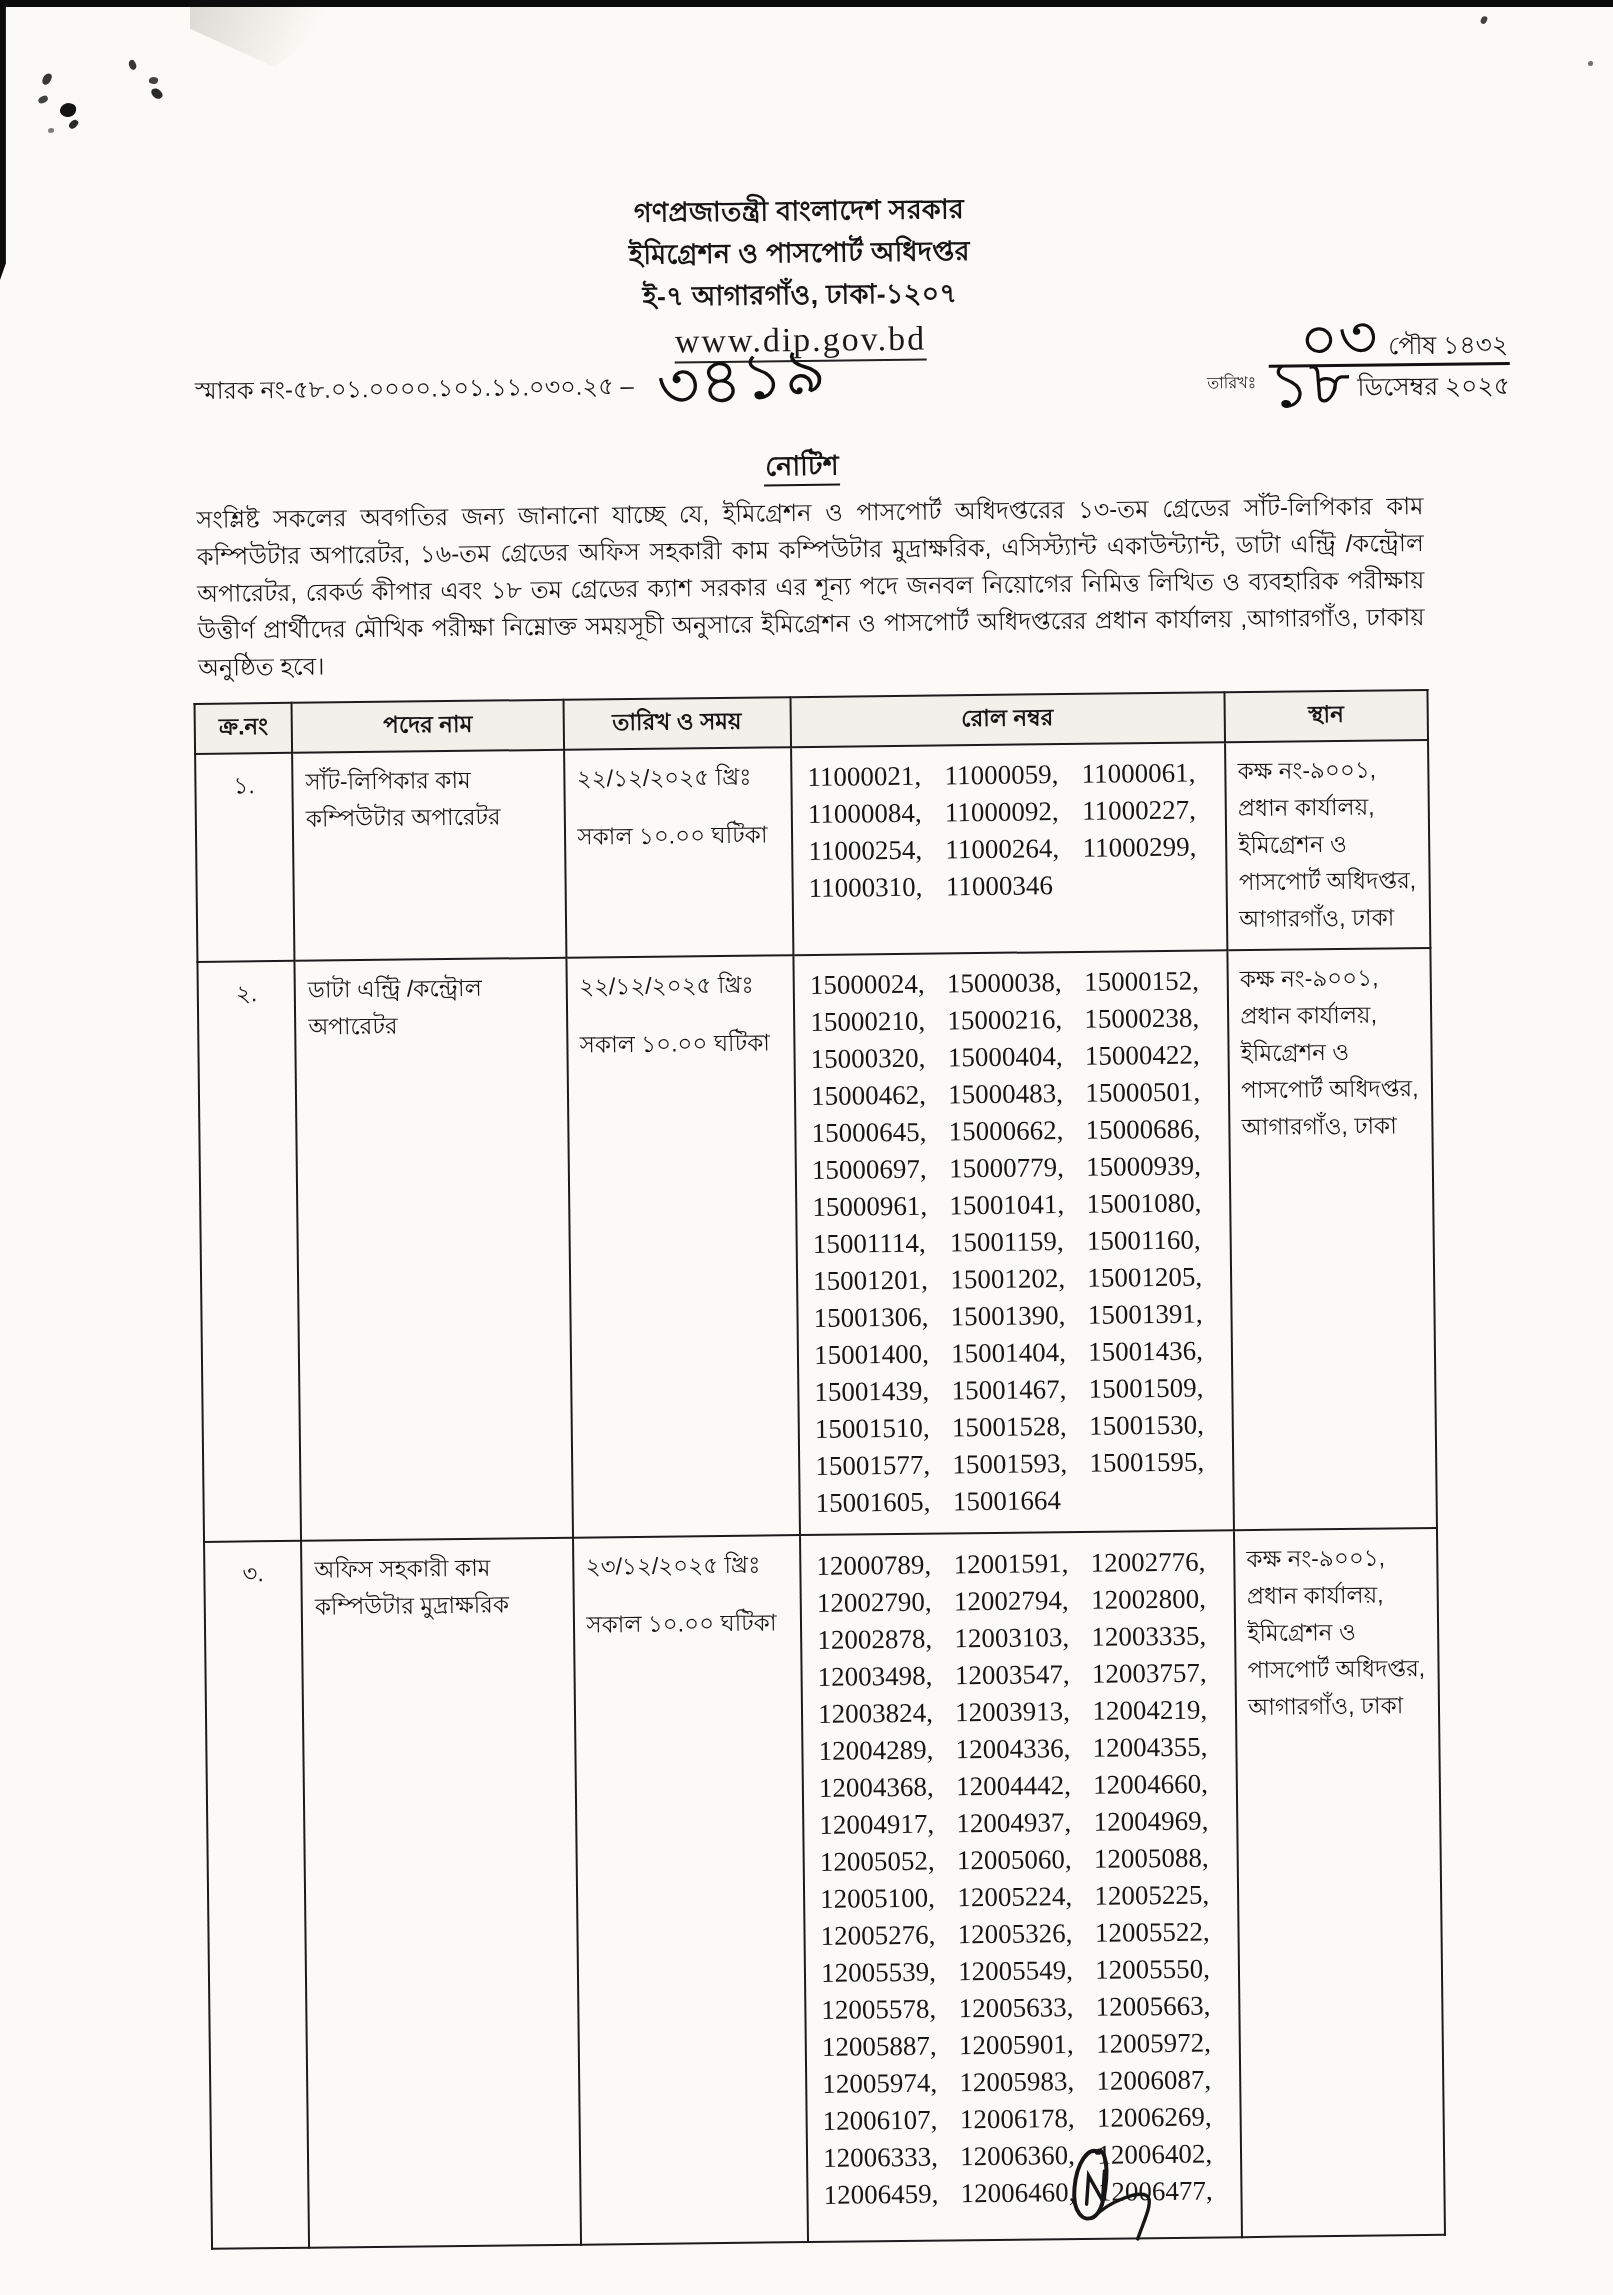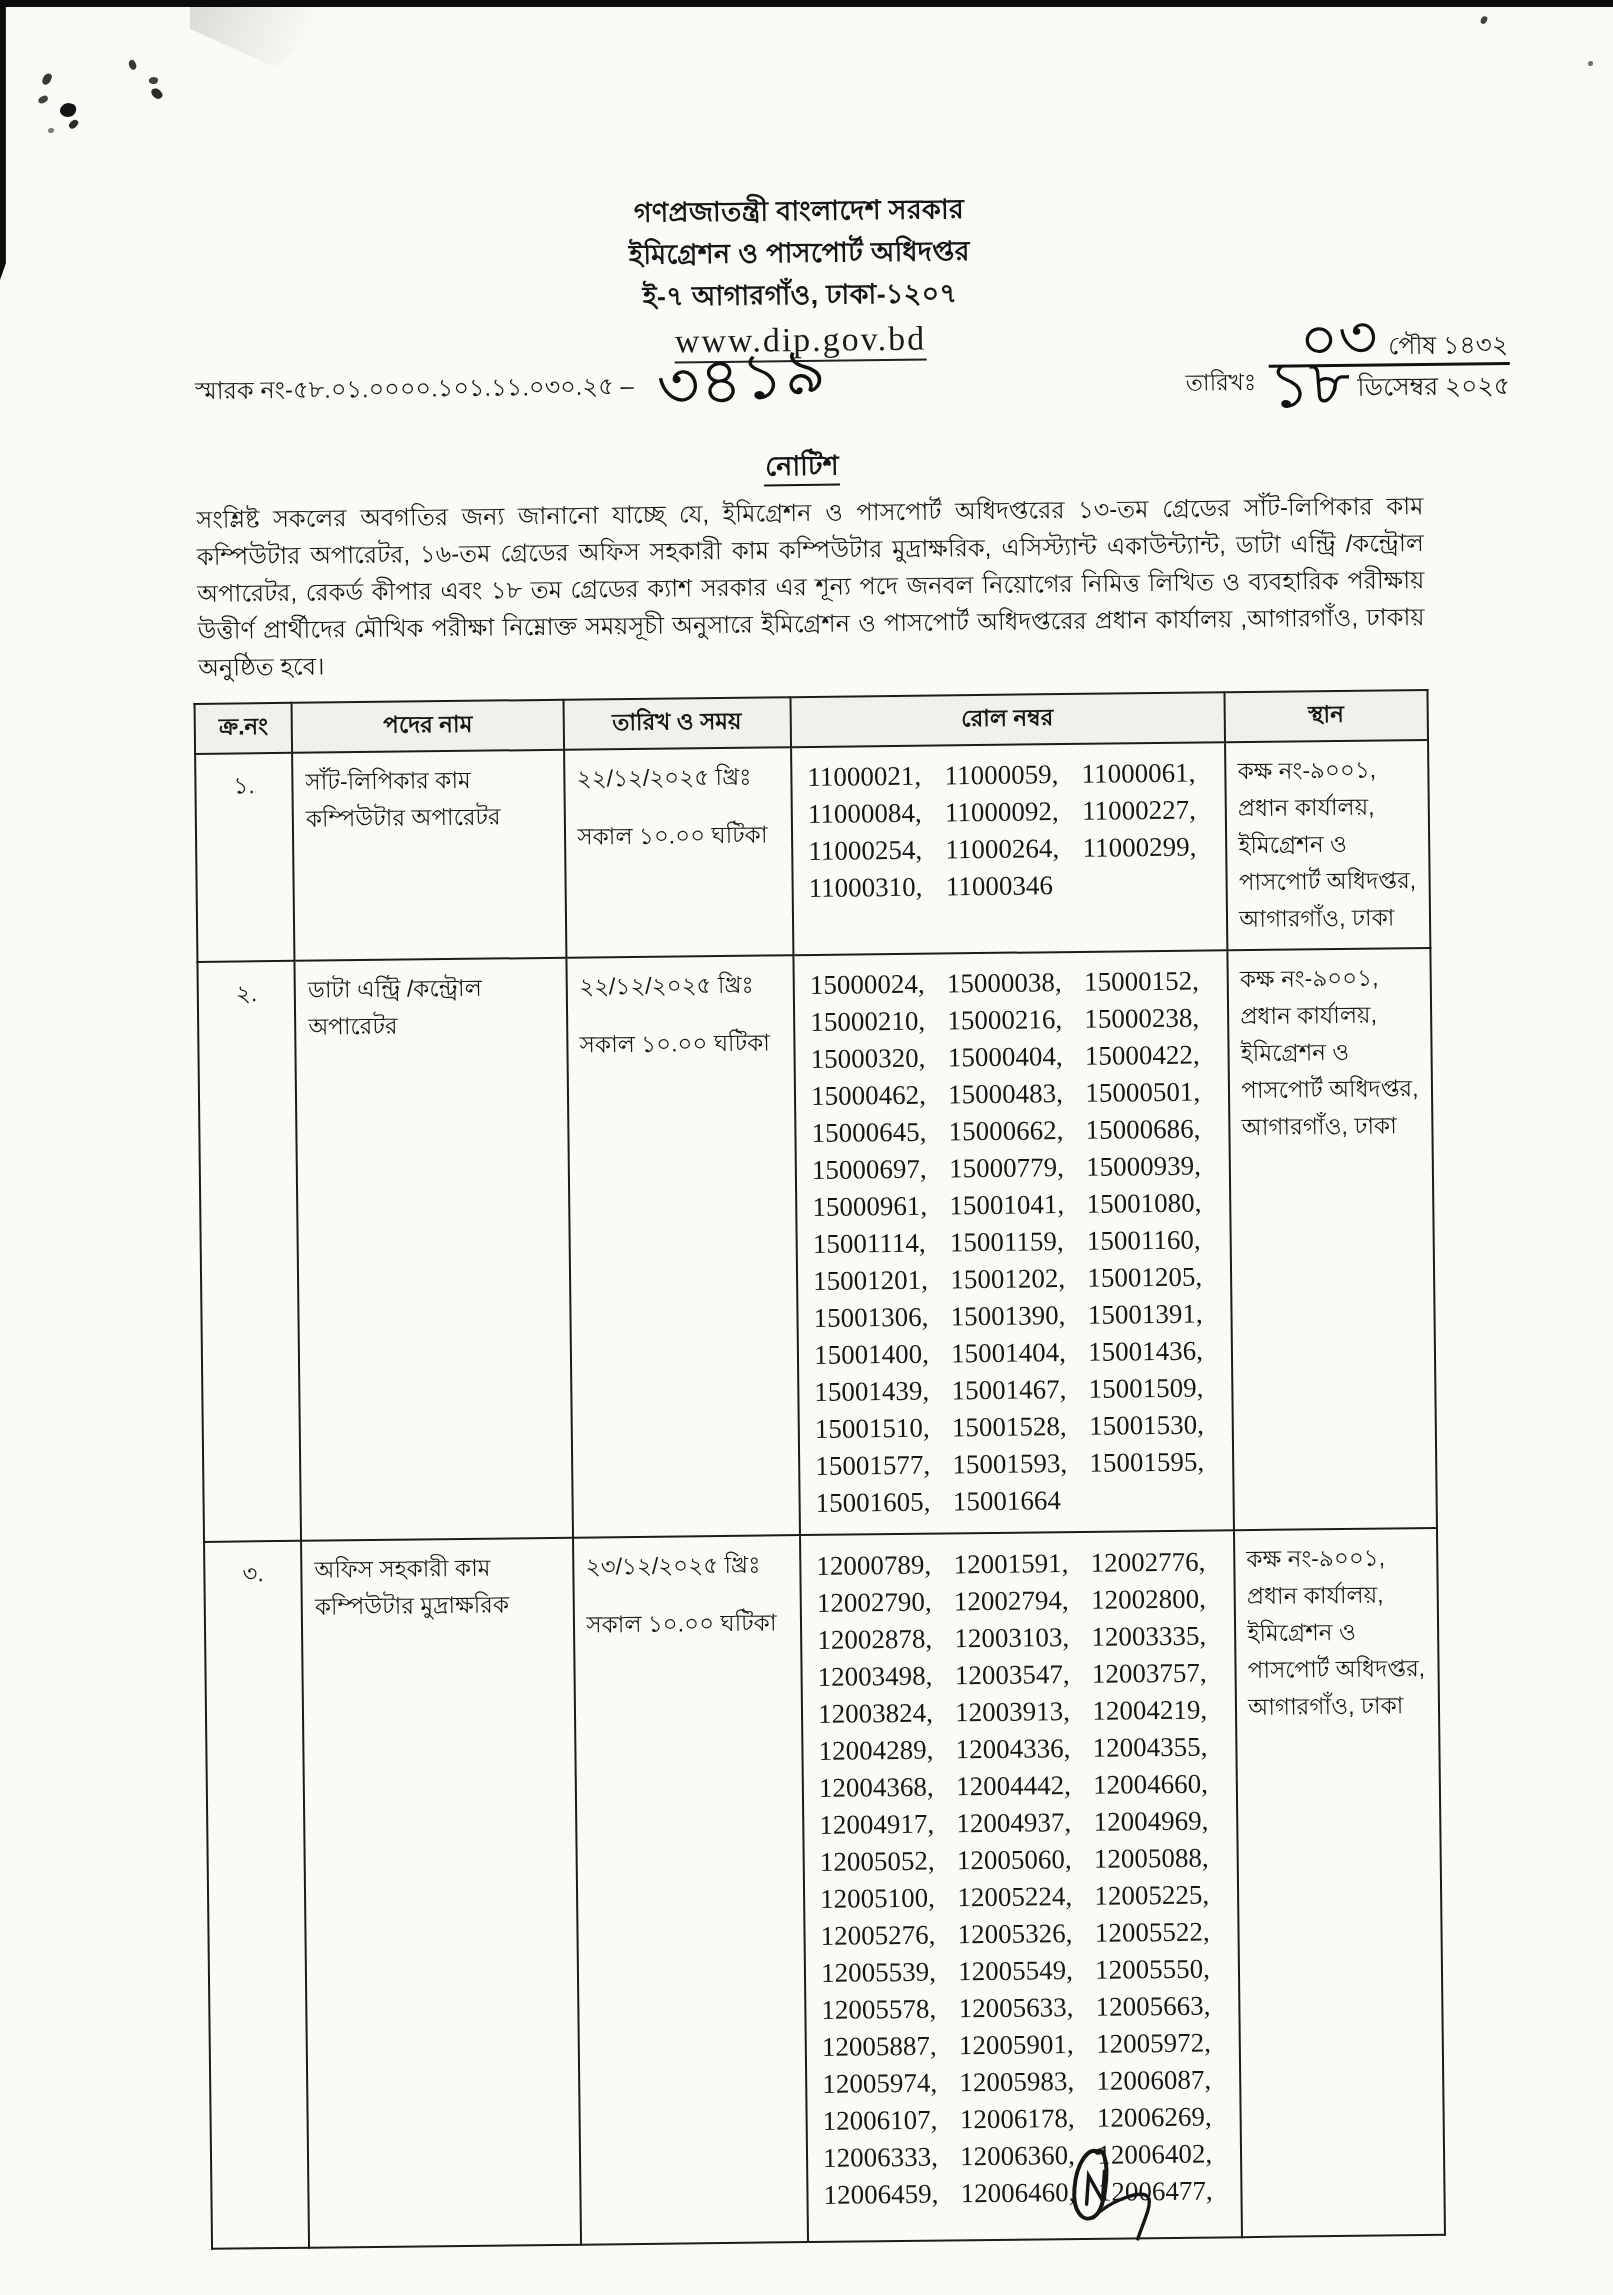--- a/index.html
+++ b/index.html
@@ -23,21 +23,21 @@
   
   .letterhead{position:absolute;left:0;top:190px;width:100%;text-align:center;}
   .lh-line{font-size:27px;line-height:42px;font-weight:600;letter-spacing:0.3px;}
   .website{display:inline-block;margin-top:5.2px;font-family:"Liberation Serif",serif;
     font-size:34px;letter-spacing:2px;color:#1a1a1a;border-bottom:2.6px solid #222;padding-bottom:1.3px;}
   
   .memo-row{position:absolute;left:201px;top:365px;font-size:24px;white-space:nowrap;}
   .memo-hand{display:inline-block;font-size:65px;line-height:26px;vertical-align:-7.8px;
     margin-left:17px;transform:rotate(-6deg);}
   .date-block{position:absolute;right:98px;top:321px;display:flex;align-items:center;gap:13px;}
-  .date-label{font-size:23px;margin-top:38px;}
+  .date-label{font-size:16px;margin-top:38px;}
   .date-frac{display:flex;flex-direction:column;}
   .frac-top{display:flex;align-items:flex-end;gap:10.4px;padding-left:31px;}
   .frac-top .hand{font-size:60px;line-height:46px;transform:rotate(-3deg);}
   .frac-top .ptxt{font-size:25px;line-height:29px;}
   .frac-rule{border-top:3.3px solid #111;width:100%;margin:2.6px 0 0 0;}
   .frac-bottom{display:flex;align-items:flex-start;gap:6.5px;margin-top:-10.4px;}
   .frac-bottom .hand{font-size:63px;line-height:56px;transform:rotate(-4deg);}
   .frac-bottom .ptxt{font-size:25px;line-height:31px;margin-top:15.6px;}
   
   .notice-title{position:absolute;left:0;top:445px;width:100%;text-align:center;

